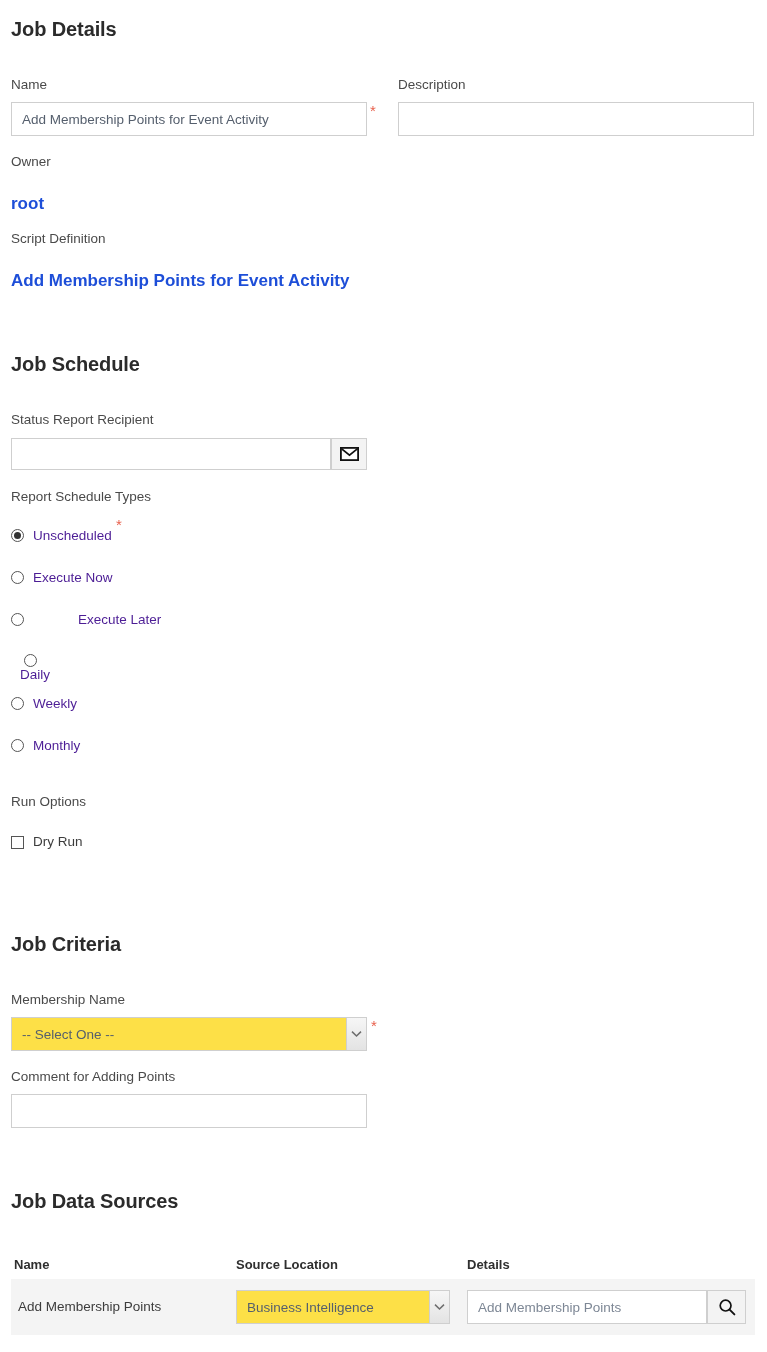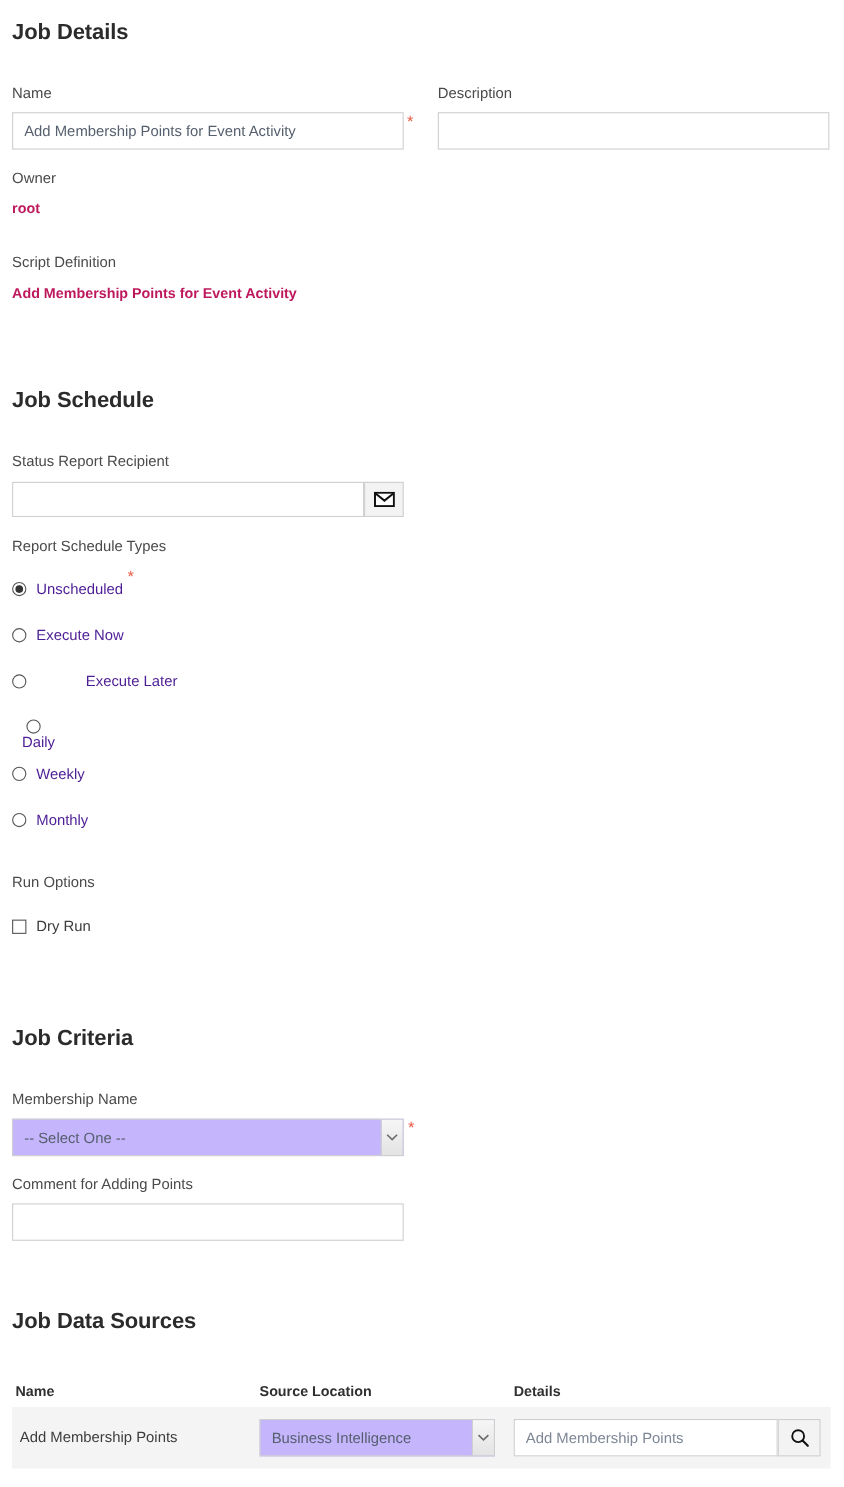--- a/index.html
+++ b/index.html
@@ -38,24 +38,25 @@
   
   .field-label {
     position: absolute;
     font-size: 13.5px;
     font-weight: normal;
     color: #4a4a4a;
     white-space: nowrap;
   }
   .value-strong {
     position: absolute;
-    font-size: 13px;
+    font-size: 17px;
     font-weight: bold;
-    color: #be185d;
-    white-space: nowrap;
+    color: #1d4ed8;
+    white-space: nowrap;
+    margin-top: 12px;
   }
 
   
   .text-input {
     position: absolute;
     border: 1px solid #cfcfcf;
     background: #ffffff;
     font-family: "Liberation Sans", sans-serif;
     font-size: 13.5px;
     color: #555f6d;
@@ -144,21 +145,21 @@
   .check-label {
     margin-left: 9px;
     font-size: 13.5px;
     color: #3c3c3c;
   }
 
   
   .select-wrap {
     position: absolute;
     border: 1px solid #cfcfcf;
-    background: #c4b5fd;
+    background: #fde047;
     display: flex;
     align-items: stretch;
     cursor: pointer;
   }
   .select-text {
     flex: 1 1 auto;
     display: flex;
     align-items: center;
     padding-left: 10px;
     font-size: 13.5px;

